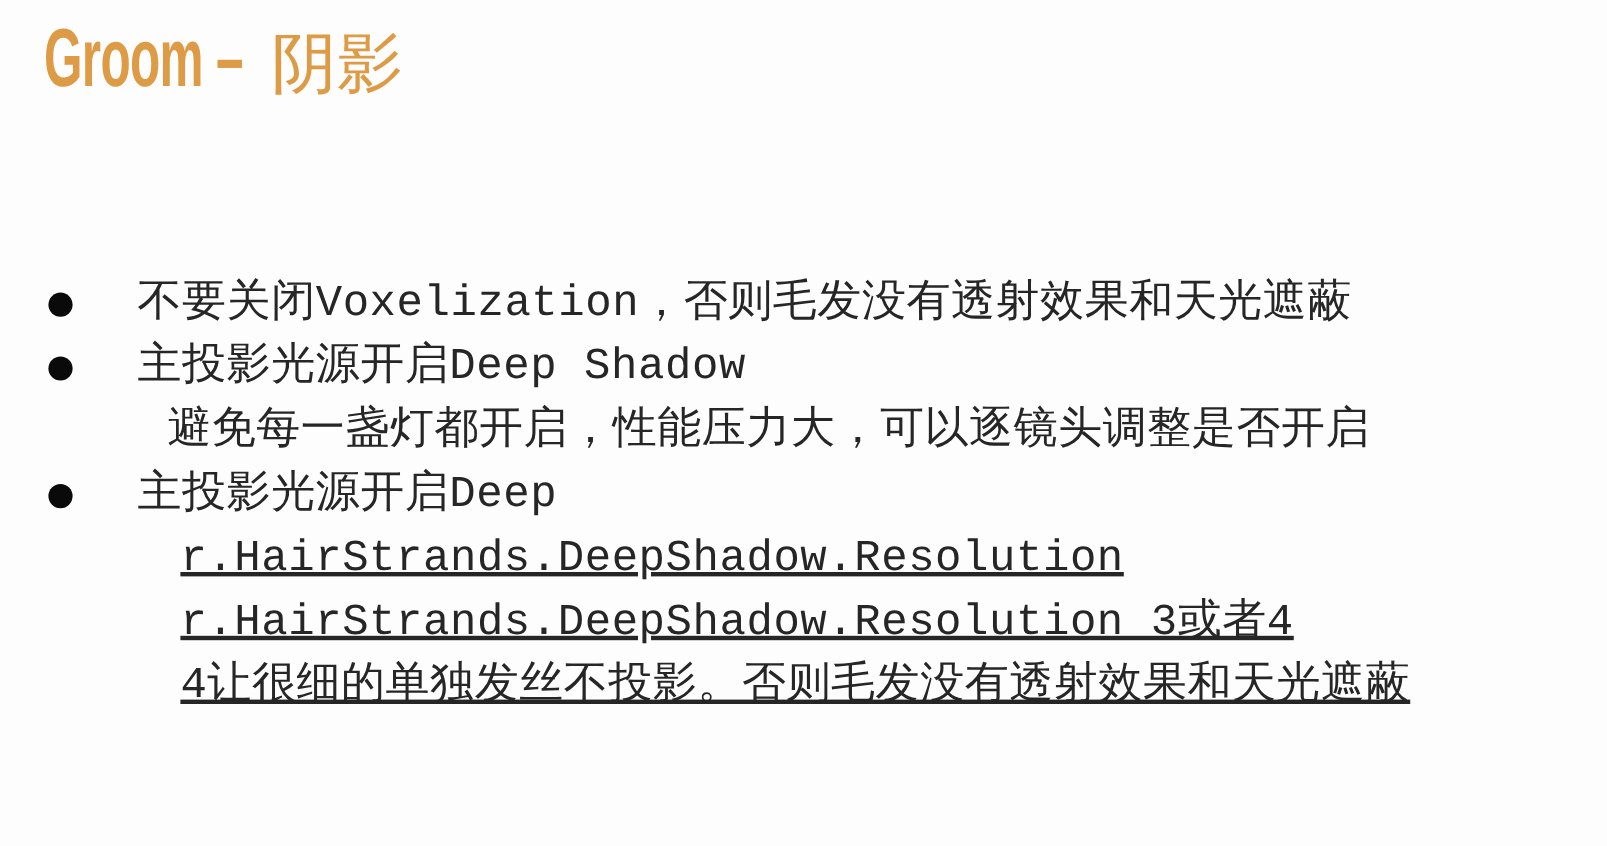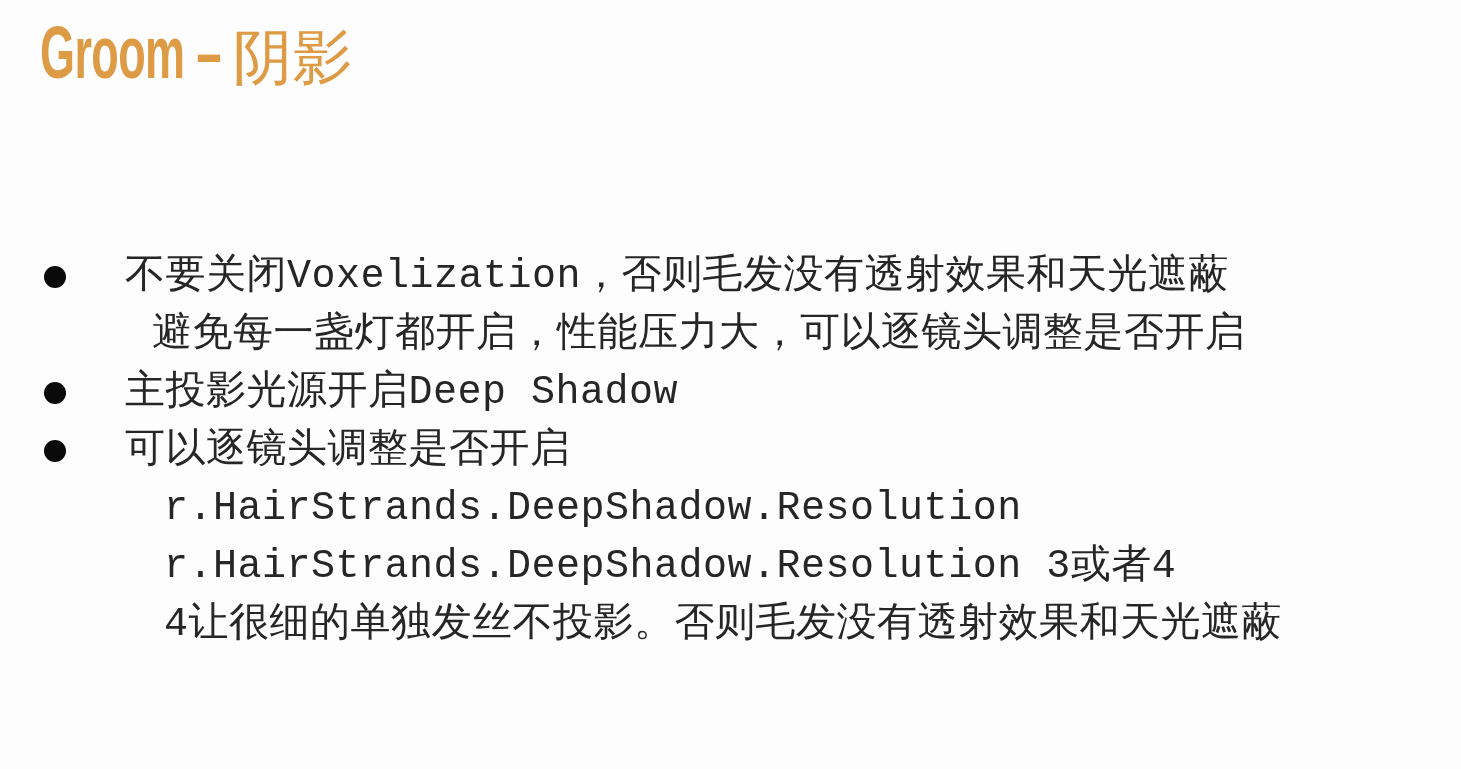--- a/index.html
+++ b/index.html
@@ -33,39 +33,39 @@
     letter-spacing: -1px;
     transform: scaleX(0.60);
     transform-origin: 0 100%;
     margin-right: -123px; 
   }
   .title-cjk {
     display: inline-block;
     font-family: "Liberation Sans", sans-serif;
     font-weight: 400;
     font-size: 60px;
-    margin-left: 14px;
+    margin-left: 28px;
     vertical-align: baseline;
   }
   
   .content {
     position: absolute;
     left: 0;
     top: 248px;
     width: 1461px;
   }
   .row {
     position: relative;
     font-size: 40px;
     line-height: 58px;
     letter-spacing: 0.5px;
   }
   .row.bullet { padding-left: 125px; }
   .row.sub    { padding-left: 152px; }
-  .row.sub2   { padding-left: 164px; }
+  .row.sub2   { padding-left: 164px; text-decoration: underline; }
   .dot {
     position: absolute;
     left: 44px;
     top: 18px;
     width: 22px;
     height: 22px;
     border-radius: 50%;
     background: #0a0a0a;
   }
 </style>
@@ -78,32 +78,32 @@
     <span class="title-latin">Groom –</span><span class="title-cjk">阴影</span>
   </h1>
 
   <div class="content" style="color: rgb(38, 38, 38);">
 
     <div class="row bullet">
       <span class="dot"></span>
       <span>不要关闭Voxelization，否则毛发没有透射效果和天光遮蔽</span>
     </div>
 
+    <div class="row bullet">
+      <span class="dot"></span>
+      <span>主投影光源开启Deep Shadow</span>
+    </div>
+
     <div class="row sub">
       <span>避免每一盏灯都开启，性能压力大，可以逐镜头调整是否开启</span>
     </div>
 
     <div class="row bullet">
       <span class="dot"></span>
-      <span>主投影光源开启Deep Shadow</span>
-    </div>
-
-    <div class="row bullet">
-      <span class="dot"></span>
-      <span>可以逐镜头调整是否开启</span>
+      <span>主投影光源开启Deep</span>
     </div>
 
     <div class="row sub2">
       <span>r.HairStrands.DeepShadow.Resolution</span>
     </div>
 
     <div class="row sub2">
       <span>r.HairStrands.DeepShadow.Resolution 3或者4</span>
     </div>
 

